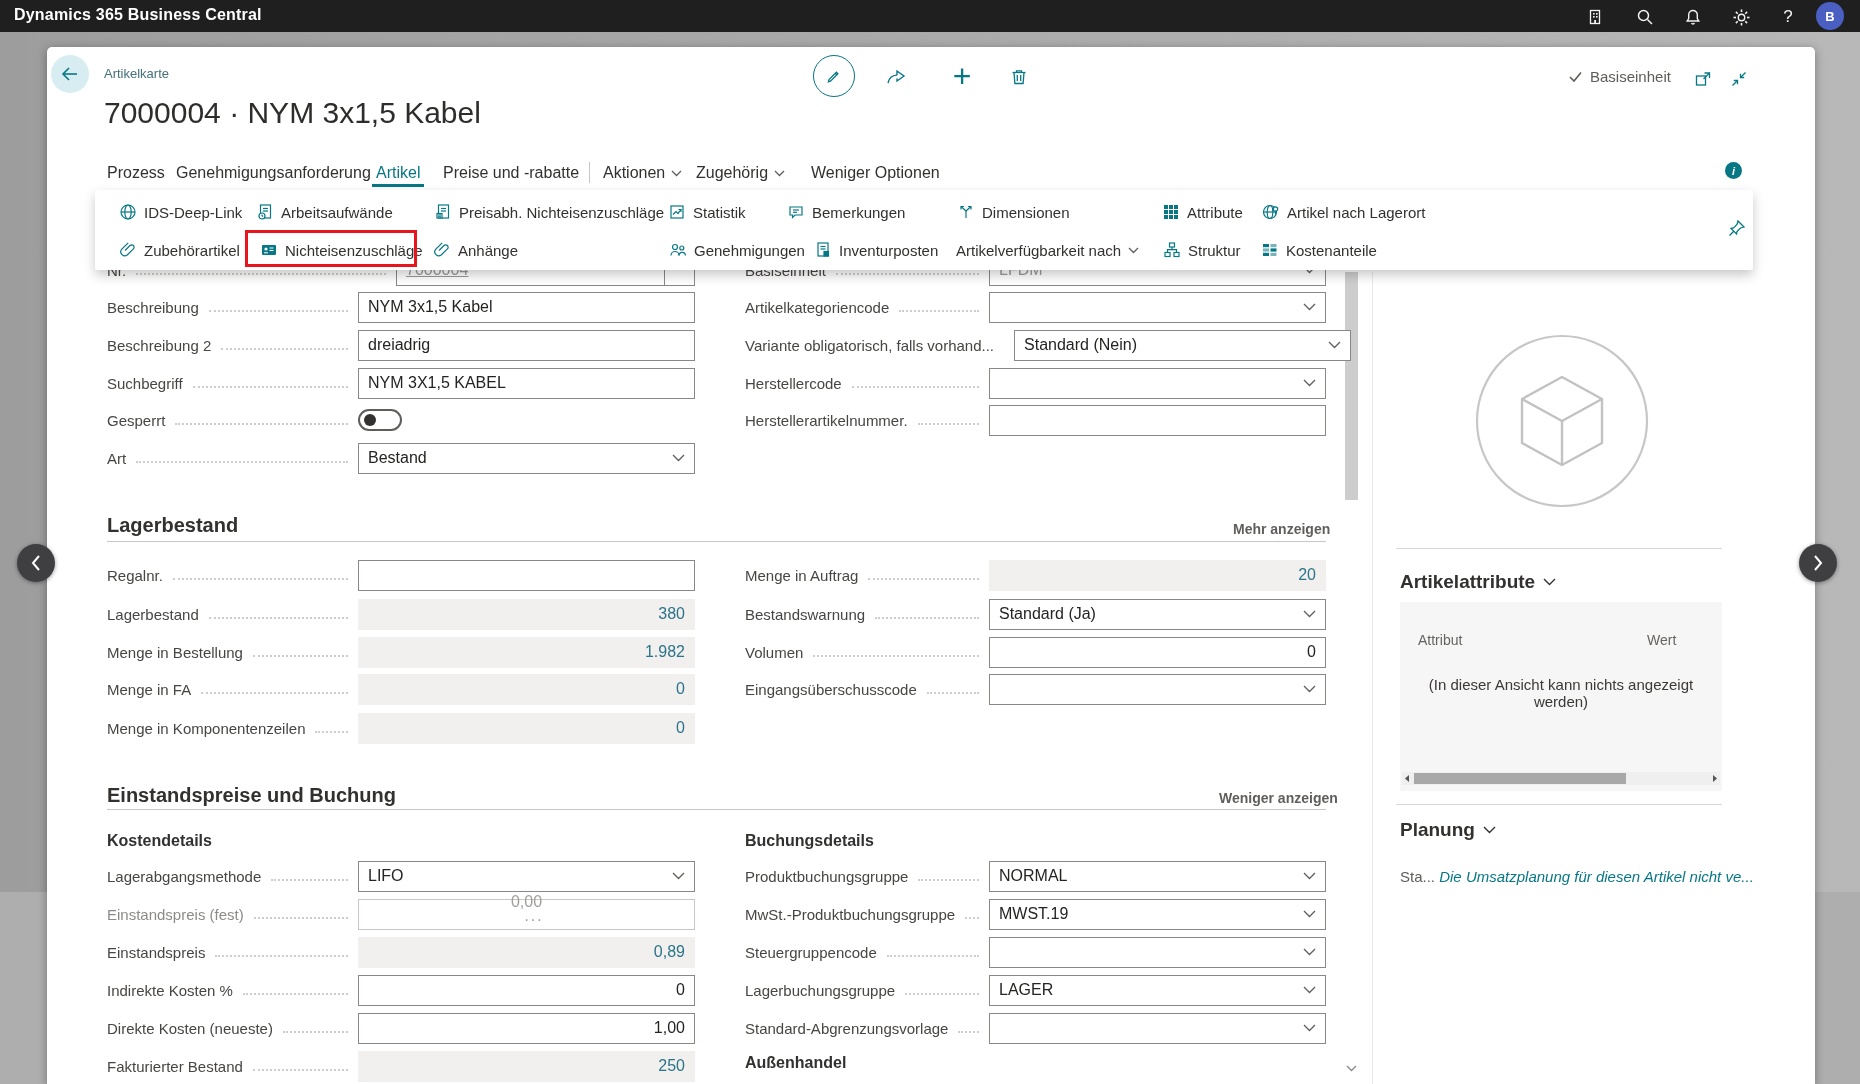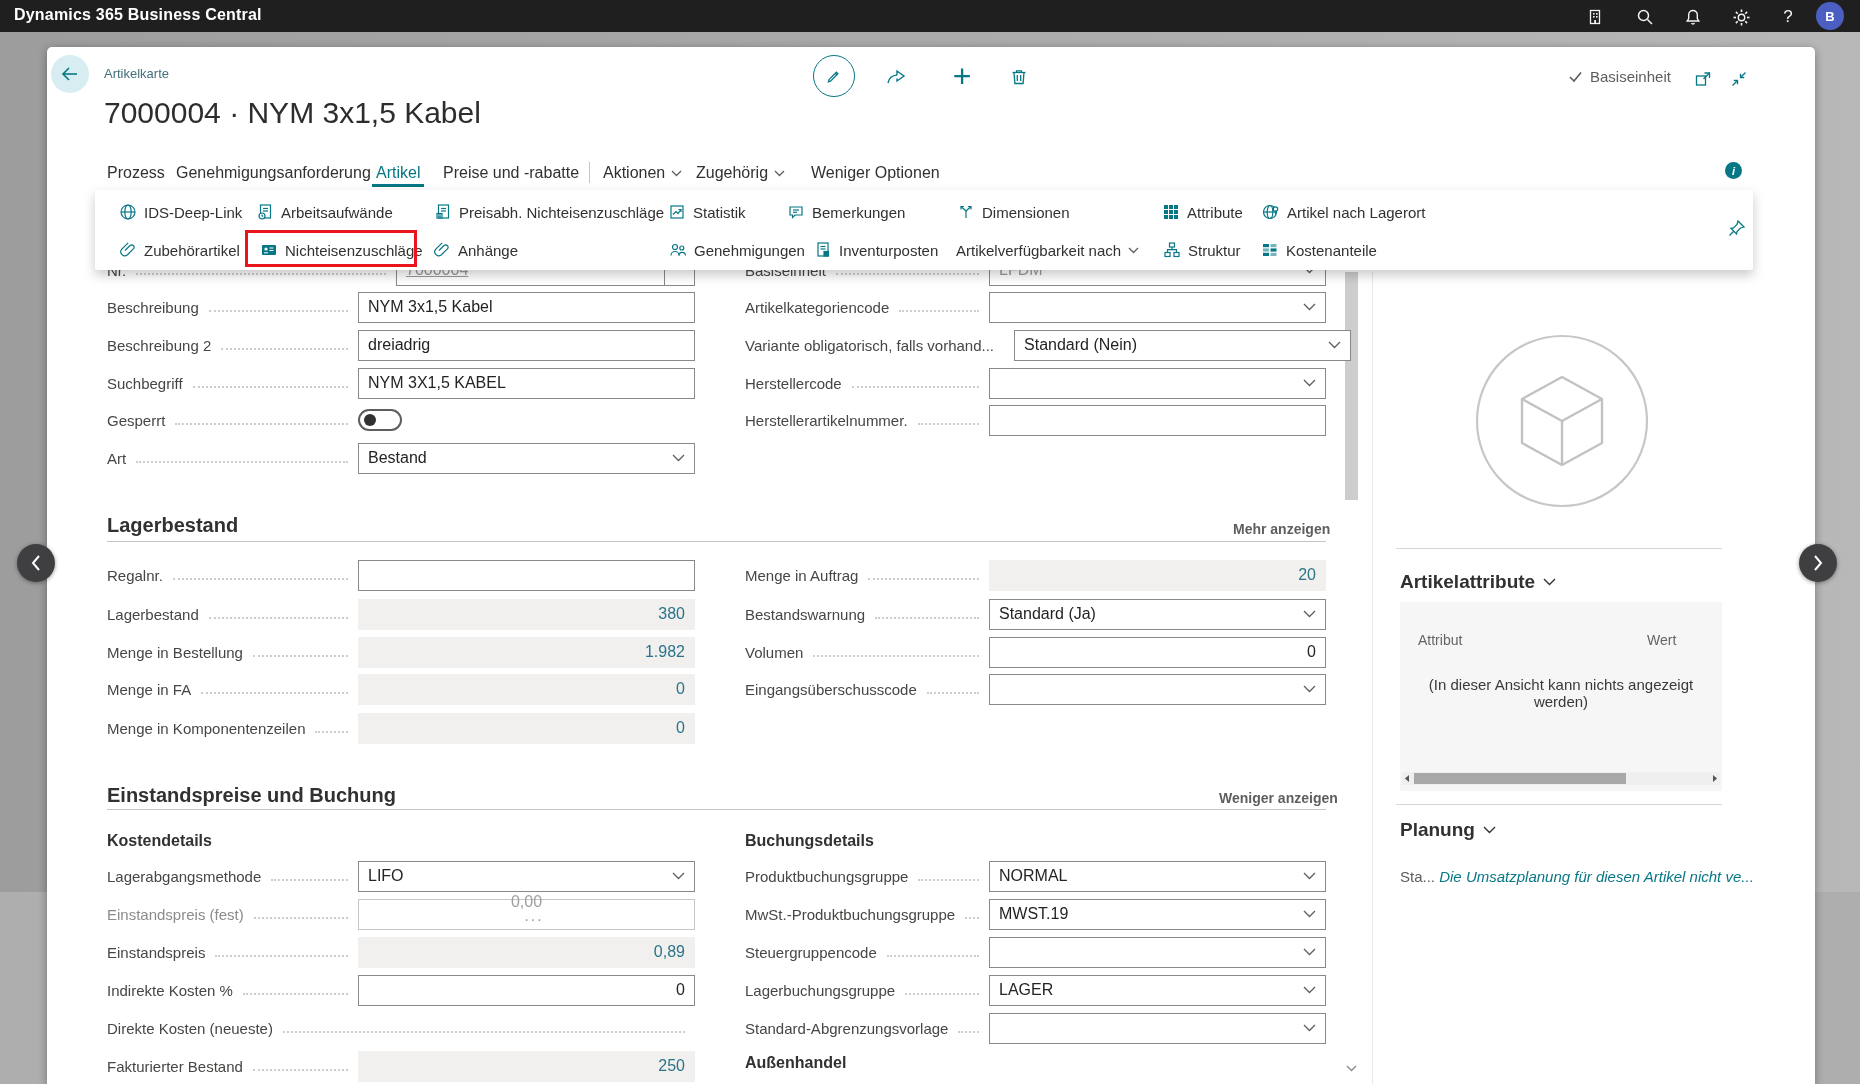--- a/index.html
+++ b/index.html
@@ -597,20 +597,23 @@
   <div class="frow" style="left:107px;top:974px;width:588px">
     <span class="flabel">Indirekte Kosten %</span>
     <span class="leader"></span>
     <div class="ctl inputbox num">
         <input value="0" style="">
       </div>
   </div>
   <div class="frow" style="left:107px;top:1012px;width:588px">
     <span class="flabel">Direkte Kosten (neueste)</span>
     <span class="leader"></span>
+    <div class="ctl inputbox num">
+        <input value="1,00" style="">
+      </div>
   </div>
   <div class="frow" style="left:107px;top:1050px;width:588px">
     <span class="flabel">Fakturierter Bestand</span>
     <span class="leader"></span>
     <div class="ctl readonly">
         <span>250</span>
       </div>
   </div>
 
   <div class="frow" style="left:745px;top:860px;width:581px">

